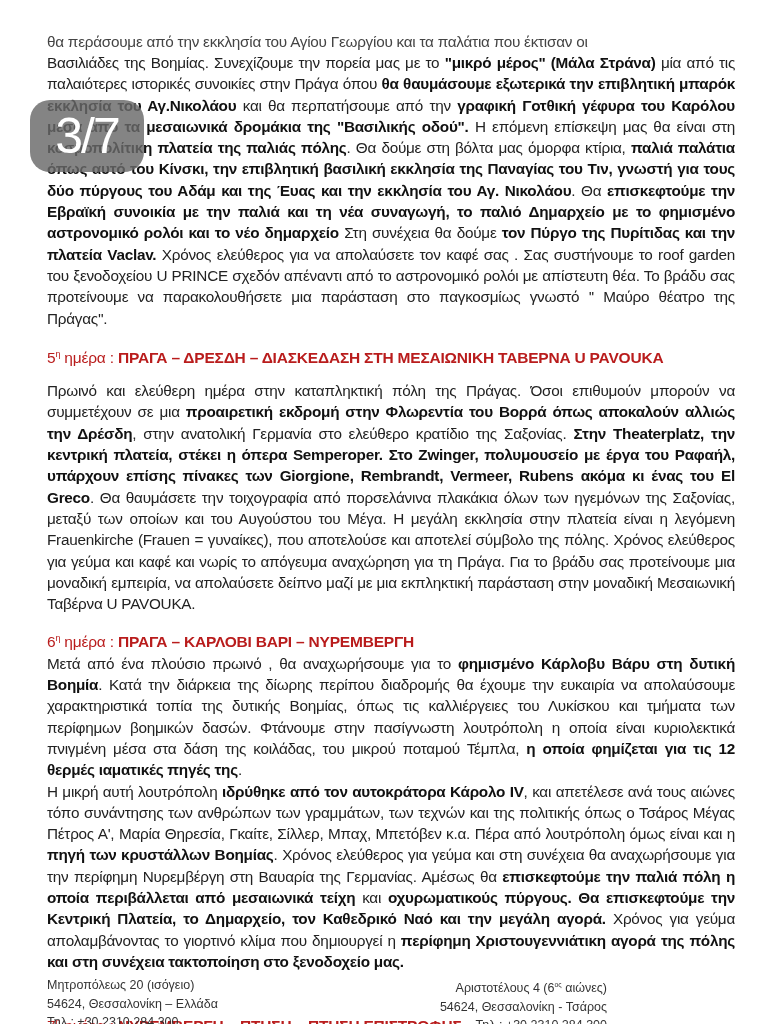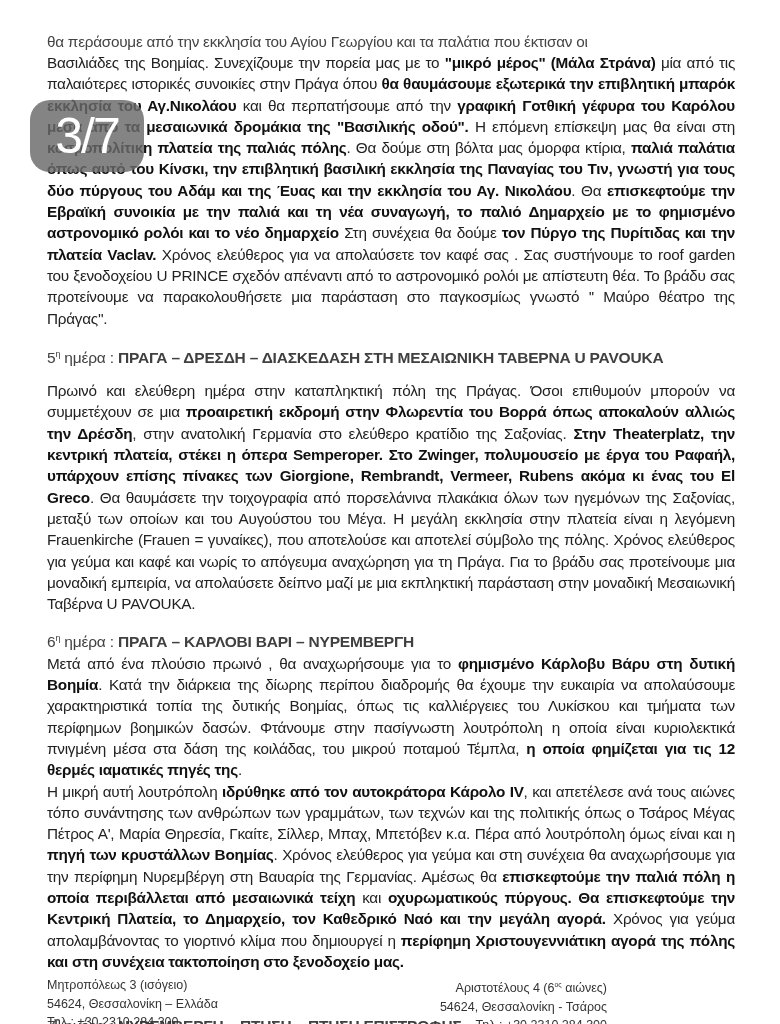--- a/index.html
+++ b/index.html
@@ -8,21 +8,21 @@
   .content {
     position: absolute; left: 47px; top: -9px; width: 688px;
     font-family: "Liberation Sans", sans-serif;
     font-size: 15.3px; line-height: 21.3px; color: #222;
     font-stretch: condensed;
   }
   .para { margin: 0; text-align: justify; letter-spacing: -0.25px; }
   .para b { font-weight: bold; color: #111; }
   .cut { height: 21px; overflow: hidden; color:#444; filter: blur(0.6px); }
   .heading {
-    margin: 0; font-weight: bold; font-size: 15.5px; color: #404040; letter-spacing: -0.2px;
+    margin: 0; font-weight: bold; font-size: 15.5px; color: #b91c1c; letter-spacing: -0.2px;
   }
   .heading sup { font-size: 9px; font-weight: normal; vertical-align: 6px; }
   .heading .day { font-weight: normal; }
   .gap1 { height: 15px; }
   .gap2 { height: 12px; }
   .gap3 { height: 14px; }
   .gap4 { height: 40px; }
 
   .badge {
     position: absolute; left: 30px; top: 60px; width: 114px; height: 72px;
@@ -63,21 +63,21 @@
     <p class="para"><span>Η μικρή αυτή λουτρόπολη </span><b>ιδρύθηκε από τον αυτοκράτορα Κάρολο IV</b><span>, και απετέλεσε ανά τους αιώνες τόπο συνάντησης των ανθρώπων των γραμμάτων, των τεχνών και της πολιτικής όπως ο Τσάρος Μέγας Πέτρος Α', Μαρία Θηρεσία, Γκαίτε, Σίλλερ, Μπαχ, Μπετόβεν κ.α. Πέρα από λουτρόπολη όμως είναι και η </span><b>πηγή των κρυστάλλων Βοημίας</b><span>. Χρόνος ελεύθερος για γεύμα και στη συνέχεια θα αναχωρήσουμε για την περίφημη Νυρεμβέργη στη Βαυαρία της Γερμανίας. Αμέσως θα </span><b>επισκεφτούμε την παλιά πόλη η οποία περιβάλλεται από μεσαιωνικά τείχη</b><span> και </span><b>οχυρωματικούς πύργους. Θα επισκεφτούμε την Κεντρική Πλατεία, το Δημαρχείο, τον Καθεδρικό Ναό και την μεγάλη αγορά.</b><span> Χρόνος για γεύμα απολαμβάνοντας το γιορτινό κλίμα που δημιουργεί η </span><b>περίφημη Χριστουγεννιάτικη αγορά της πόλης και στη συνέχεια τακτοποίηση στο ξενοδοχείο μας.</b></p>
 
     <div class="gap4"></div>
     <p class="heading">
       <span class="day">7</span><sup>η</sup><span class="day"> ημέρα : </span><span>ΝΥΡΕΜΒΕΡΓΗ – ΠΤΗΣΗ – ΠΤΗΣΗ ΕΠΙΣΤΡΟΦΗΣ</span>
     </p>
   </div>
 
   <div class="footer">
     <div class="col-left">
-      <div>Μητροπόλεως 3 (ισόγειο)</div>
+      <div>Μητροπόλεως 20 (ισόγειο)</div>
       <div>54624, Θεσσαλονίκη – Ελλάδα</div>
       <div>Τηλ.: +30 2310 284.300</div>
       <div><span>Email: </span><a>info@athoshellas.gr</a></div>
     </div>
     <div class="col-right">
       <div><span>Αριστοτέλους 4 (6</span><sup>ος</sup><span> αιώνες)</span></div>
       <div>54624, Θεσσαλονίκη - Τσάρος</div>
       <div>Τηλ.: +30 2310 284.300</div>
       <div><span>Email: </span><a>info@athoshellas.gr</a></div>
     </div>

